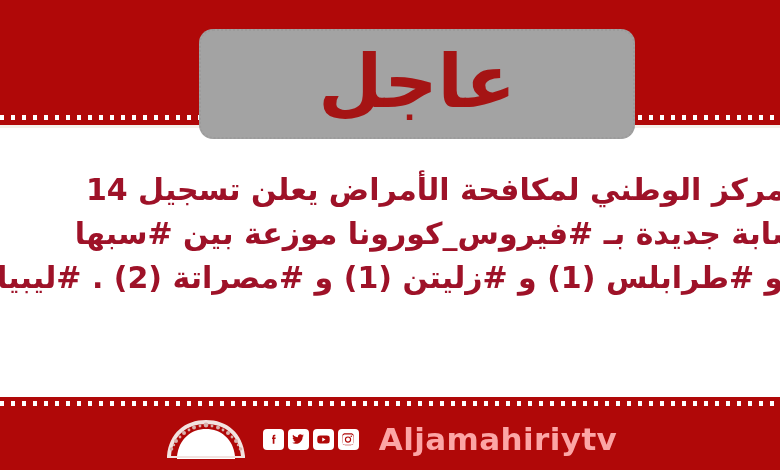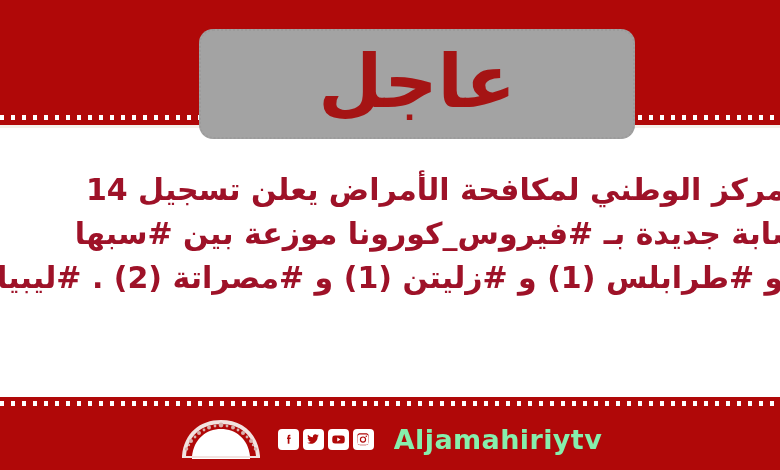--- a/index.html
+++ b/index.html
@@ -158,22 +158,22 @@
     height: 21px;
     background: #ffffff;
     border-radius: 4px;
     display: flex;
     align-items: center;
     justify-content: center;
   }
   .sicon svg { display: block; }
 
   .handle {
-    color: #86efac;
-    font-size: 27px;
+    color: #fca5a5;
+    font-size: 31px;
     font-weight: 700;
     letter-spacing: 0.4px;
     margin-left: 6px;
     flex: 0 0 auto;
     font-family: "DejaVu Sans", "Liberation Sans", sans-serif;
   }
 </style>
 </head>
 <body>
 

